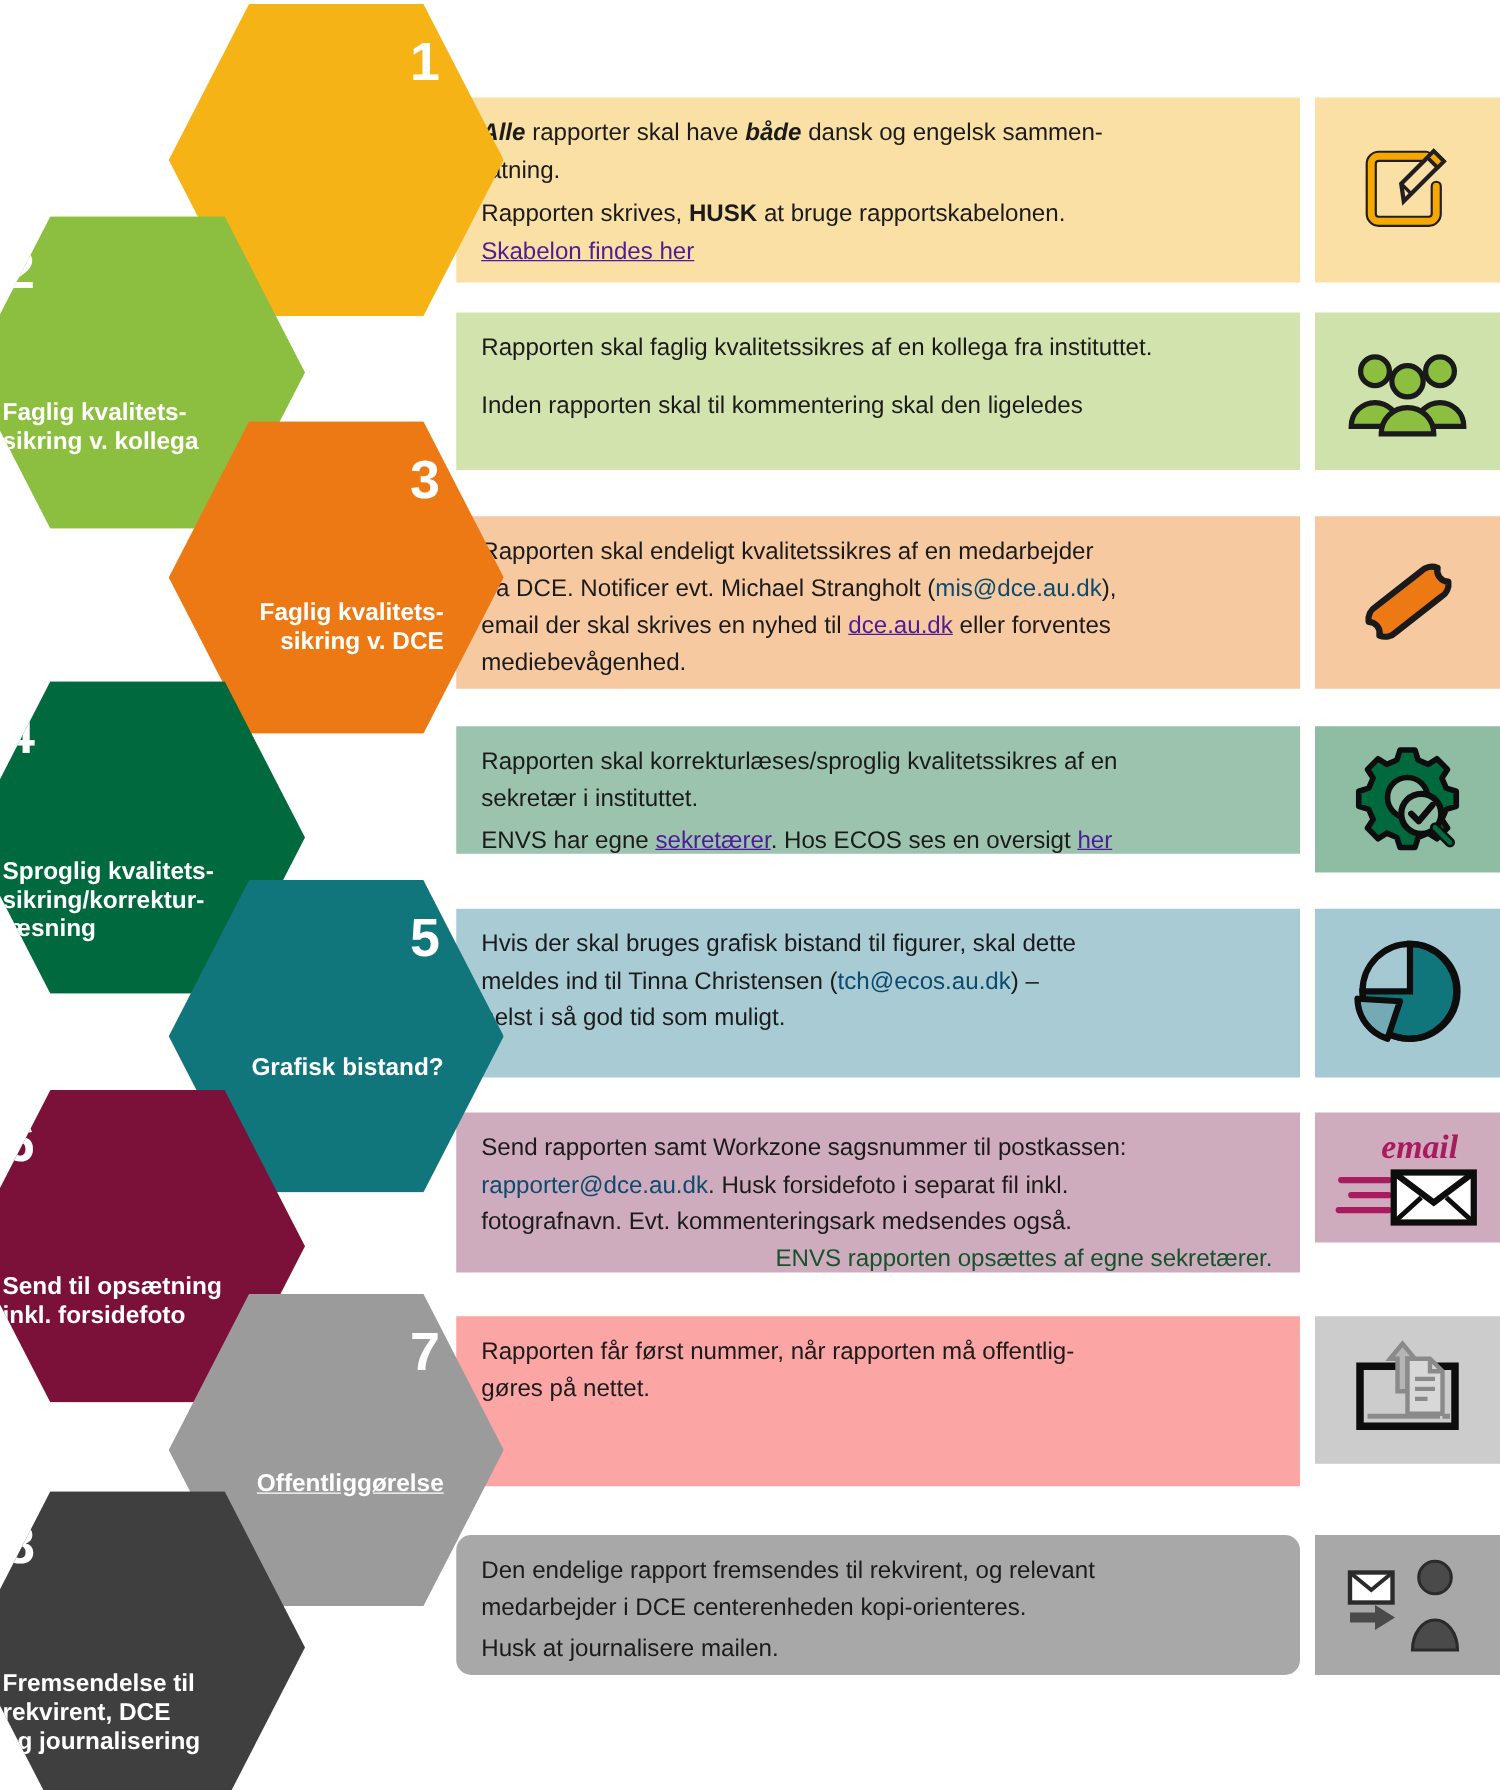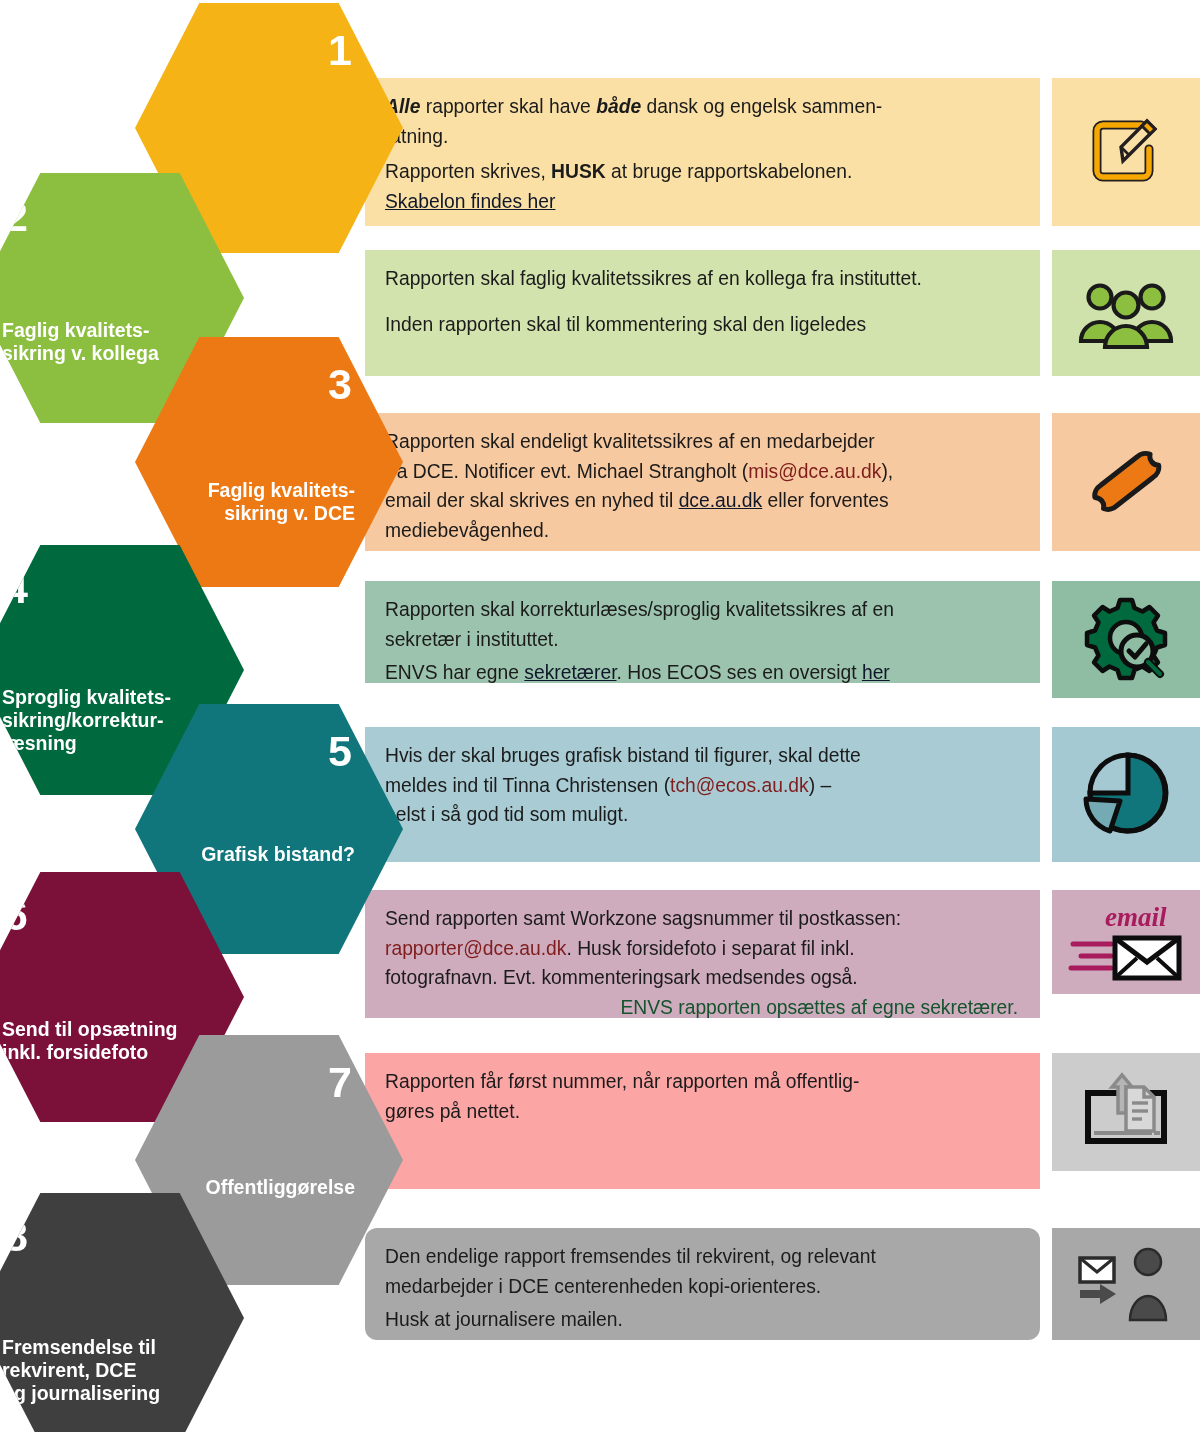--- a/index.html
+++ b/index.html
@@ -54,22 +54,22 @@
     width: 675px;
     left: 365px;
     padding: 16px 22px 14px 20px;
     color: #1b1b1b;
     font-size: 19.3px;
     line-height: 1.33;
     z-index: 2;
   }
   .panel p { margin: 0; }
   .panel p + p { margin-top: 4px; }
-  .lnk { color: #0f172a; text-decoration: underline; }
-  .mail { color: #7f1d1d; text-decoration: none; }
+  .lnk { color: #4c1d95; text-decoration: underline; }
+  .mail { color: #0c4a6e; text-decoration: none; }
   .blueline { color: #14532d; text-align: right; }
   b.husk { font-weight: bold; }
   i.em { font-style: italic; font-weight: bold; }
 
   
   .icon-tile {
     position: absolute;
     left: 1052px;
     width: 148px;
     z-index: 3;
@@ -172,21 +172,21 @@
   <div class="hex left" style="top:872px; left:-24px; background:#7b1039;">
     <div class="num">6</div>
     <div class="lbl" style="width:215px;">
       <div>Send til opsætning</div>
       <div>inkl. forsidefoto</div>
     </div>
   </div>
 
   <div class="hex right" style="top:1035px; left:135px; background:#9b9b9b;">
     <div class="num">7</div>
-    <div class="lbl" style="bottom:86px; width:215px;">
+    <div class="lbl" style="bottom:86px; width:215px;text-decoration:underline;">
       <div>Offentliggørelse</div>
     </div>
   </div>
 
   <div class="hex left" style="top:1193px; left:-24px; background:#3f3f3f;">
     <div class="num">8</div>
     <div class="lbl" style="bottom:38px;">
       <div>Fremsendelse til</div>
       <div>rekvirent, DCE</div>
       <div>og journalisering</div>

